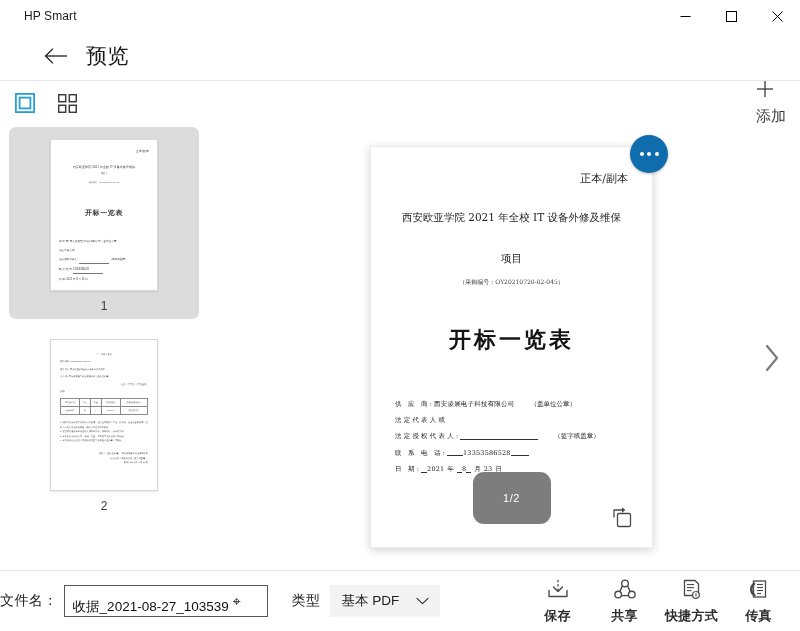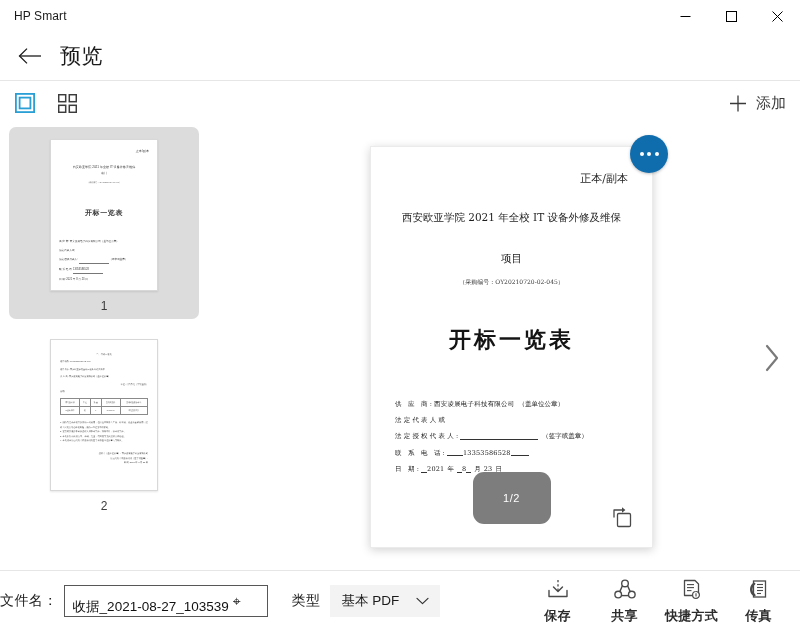--- a/index.html
+++ b/index.html
@@ -12,33 +12,33 @@
   }
   body { position: relative; }
 
   
   .titlebar {
     position: absolute; left: 0; top: 0; width: 800px; height: 32px;
     background: #ffffff;
     display: flex; align-items: center;
   }
   .titlebar-text {
-    font-size: 12px; color: #1a1a1a; padding-left: 14px; letter-spacing: .1px;
+    font-size: 12px; color: #1a1a1a; padding-left: 24px; letter-spacing: .1px;
   }
   .wincontrols { position: absolute; right: 0; top: 0; display: flex; height: 32px; }
   .wc {
     width: 46px; height: 32px; display: flex; align-items: center; justify-content: center;
     color: #000; font-size: 11px; line-height: 1;
   }
   .wc svg { display: block; }
 
   
   .pageheader {
     position: absolute; left: 0; top: 32px; width: 800px; height: 48px;
-    display: flex; align-items: center;
+    display: flex; align-items: center; padding-left: 26px;
   }
   .backbtn {
     width: 48px; height: 40px; margin-left: 6px;
     display: flex; align-items: center; justify-content: center;
     color: #1c1c1c;
   }
   .page-title {
     font-size: 21px; color: #1b1b1b; margin-left: 6px; font-weight: 400;
     letter-spacing: .5px;
   }
@@ -46,21 +46,21 @@
   
   .toolbar {
     position: absolute; left: 0; top: 80px; width: 800px; height: 45px;
     border-top: 1px solid #e6e6e6;
     display: flex; align-items: center;
   }
   .viewtoggles { display: flex; align-items: center; margin-left: 12px; gap: 16px; }
   .vt { width: 26px; height: 26px; display: flex; align-items: center; justify-content: center; }
   .addbtn {
     position: absolute; right: 14px; top: 50%; transform: translateY(-50%);
-    display: flex; align-items: center; gap: 9px; color: #3a3a3a;
+    display: flex; align-items: flex-start; gap: 9px; color: #3a3a3a; flex-direction: column;
   }
   .addbtn .lbl { font-size: 15px; color: #3a3a3a; }
 
   
   .main {
     position: absolute; left: 0; top: 125px; width: 800px; height: 445px;
     background: #ffffff;
   }
 
   
@@ -123,21 +123,21 @@
             font-family: "DejaVu Serif", serif; }
   .d-big { text-align: center; font-size: 22px; font-weight: bold; color: #141414;
            margin-top: 38px; letter-spacing: 3px; font-family: "DejaVu Serif", serif; }
 
   .form { margin-top: 46px; font-size: 6.5px; color: #222;
           font-family: "DejaVu Serif", serif; line-height: 1; }
   .form .r { display: flex; align-items: flex-end; margin-bottom: 9.5px; white-space: nowrap; }
   .form .lab { letter-spacing: 2.2px; }
   .form .val { text-underline-offset: 2px; letter-spacing: .2px; }
   .form .blank { display: inline-block; border-bottom: .7px solid #333; height: 7px; }
-  .form .tail { margin-left: 4px; }
+  .form .tail { margin-left: 16px; }
 
   .pagepill {
     position: absolute; left: 50%; transform: translateX(-50%); bottom: 23px;
     background: #7d7d7d; color: #fff; font-size: 11px;
     padding: 20px 0; width: 78px; text-align: center; border-radius: 11px;
     letter-spacing: .5px;
   }
   .rotate-btn { position: absolute; right: 18px; bottom: 18px; width: 24px; height: 24px; }
 
   .more-btn {

